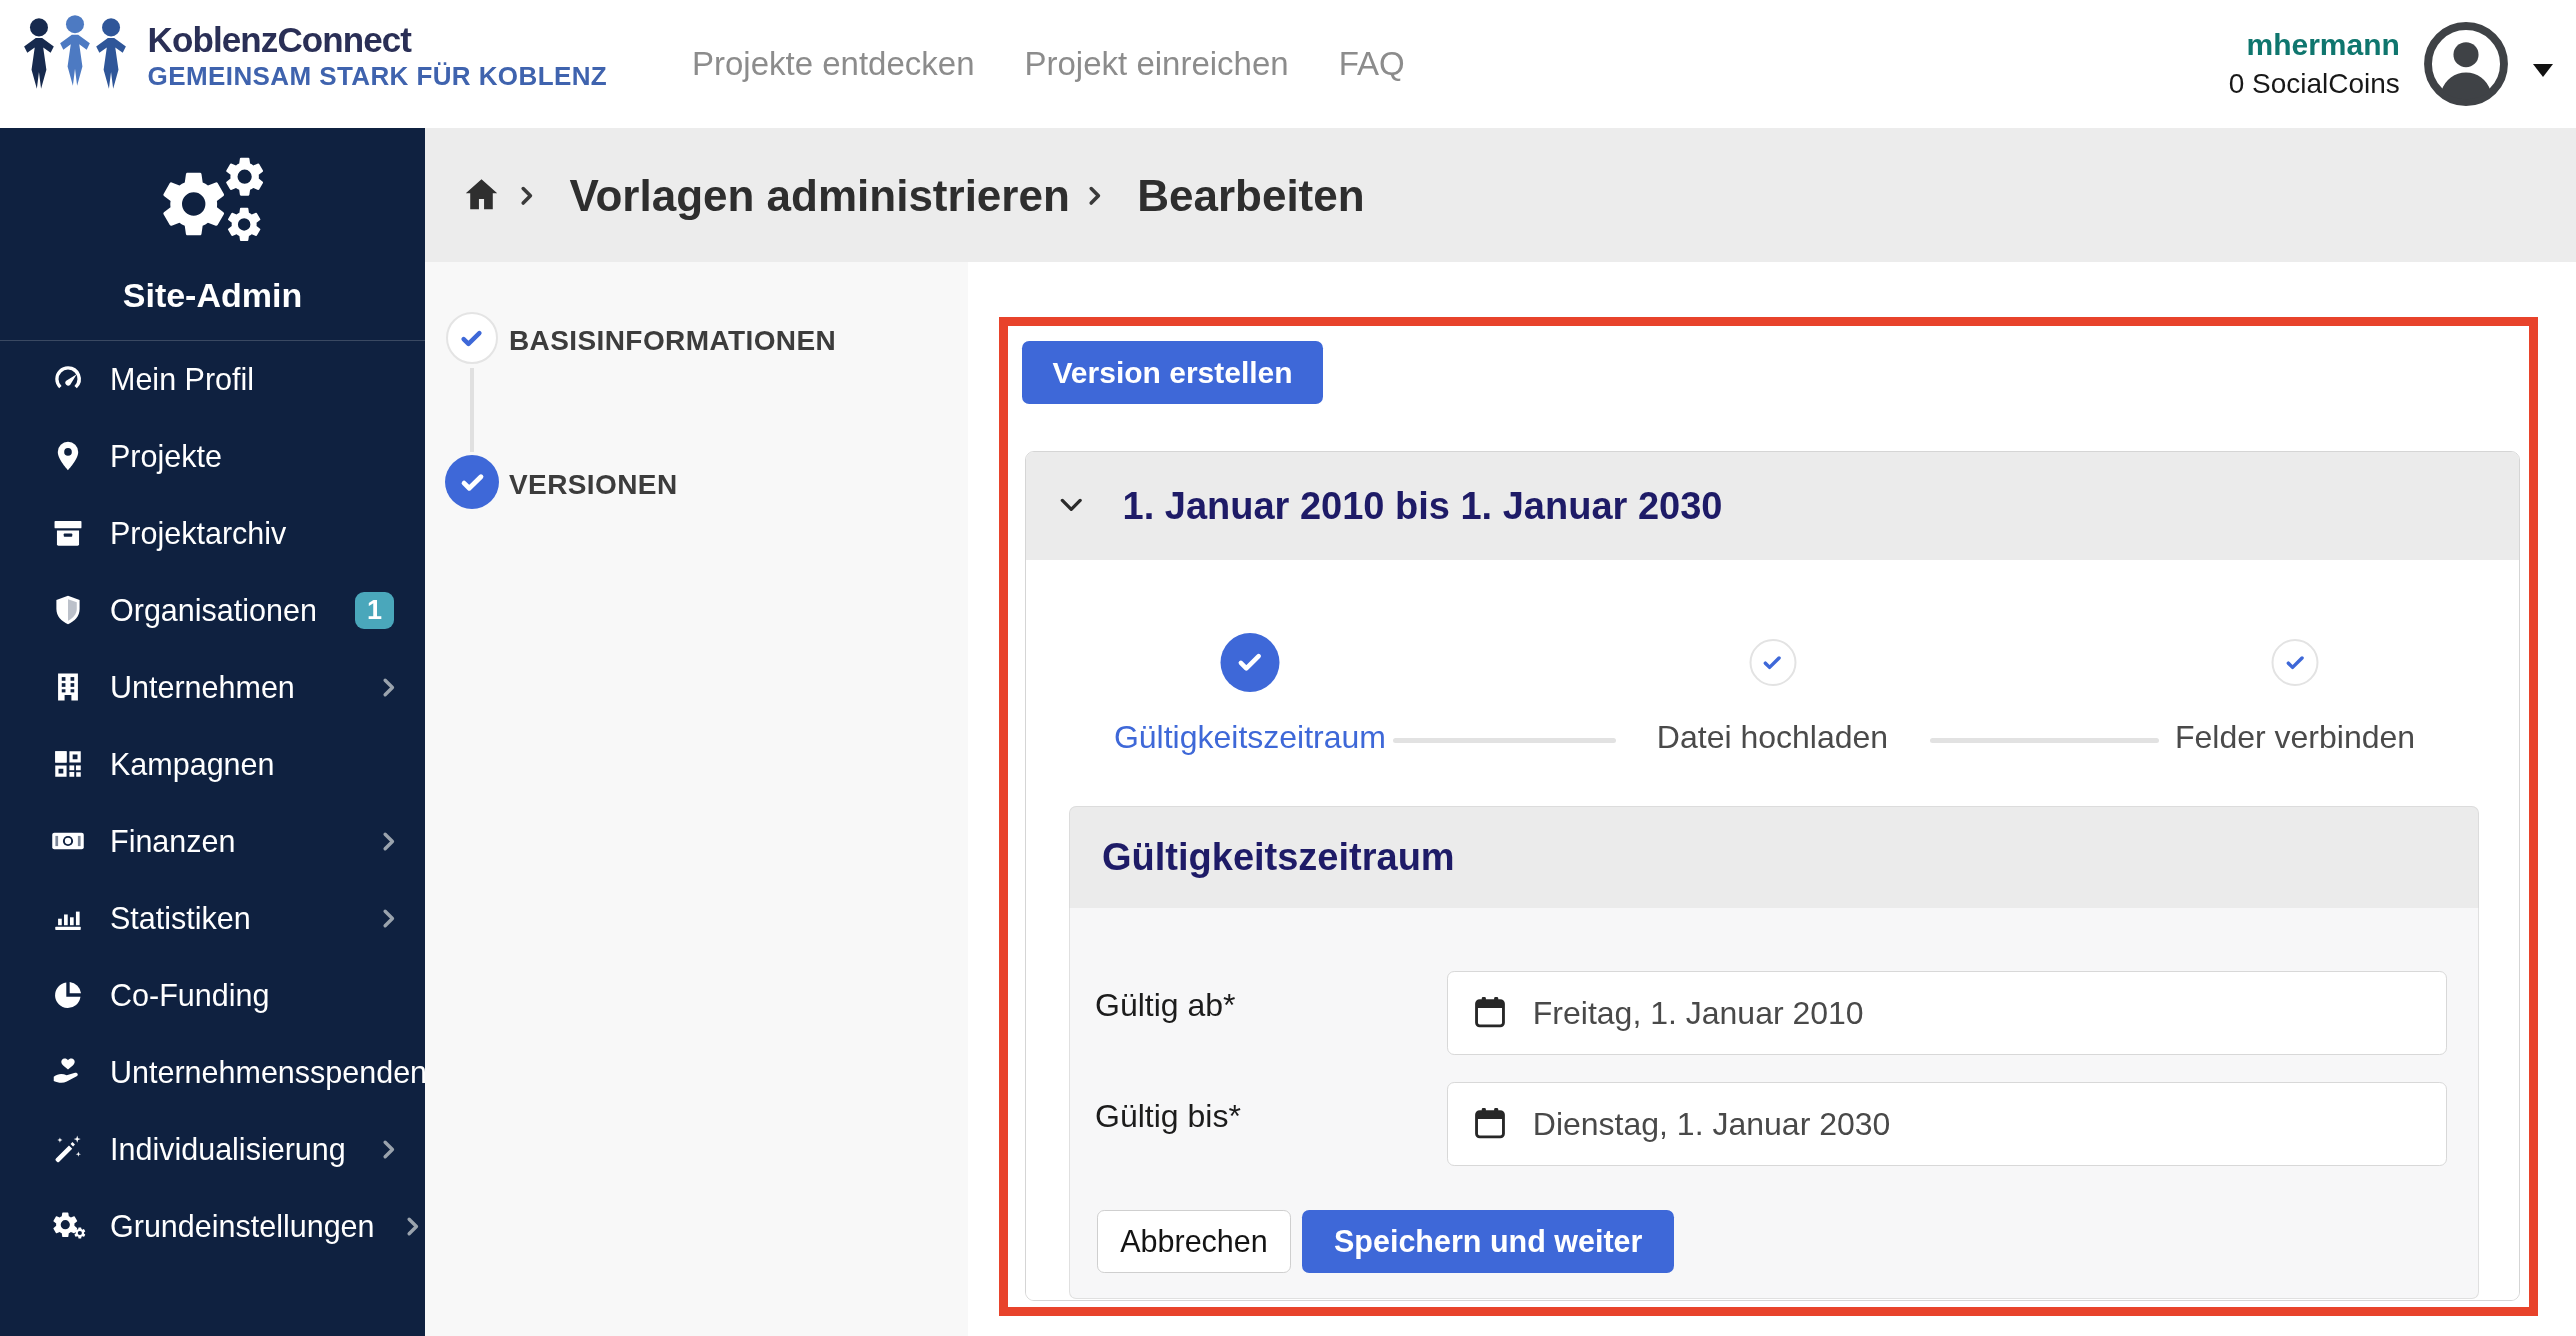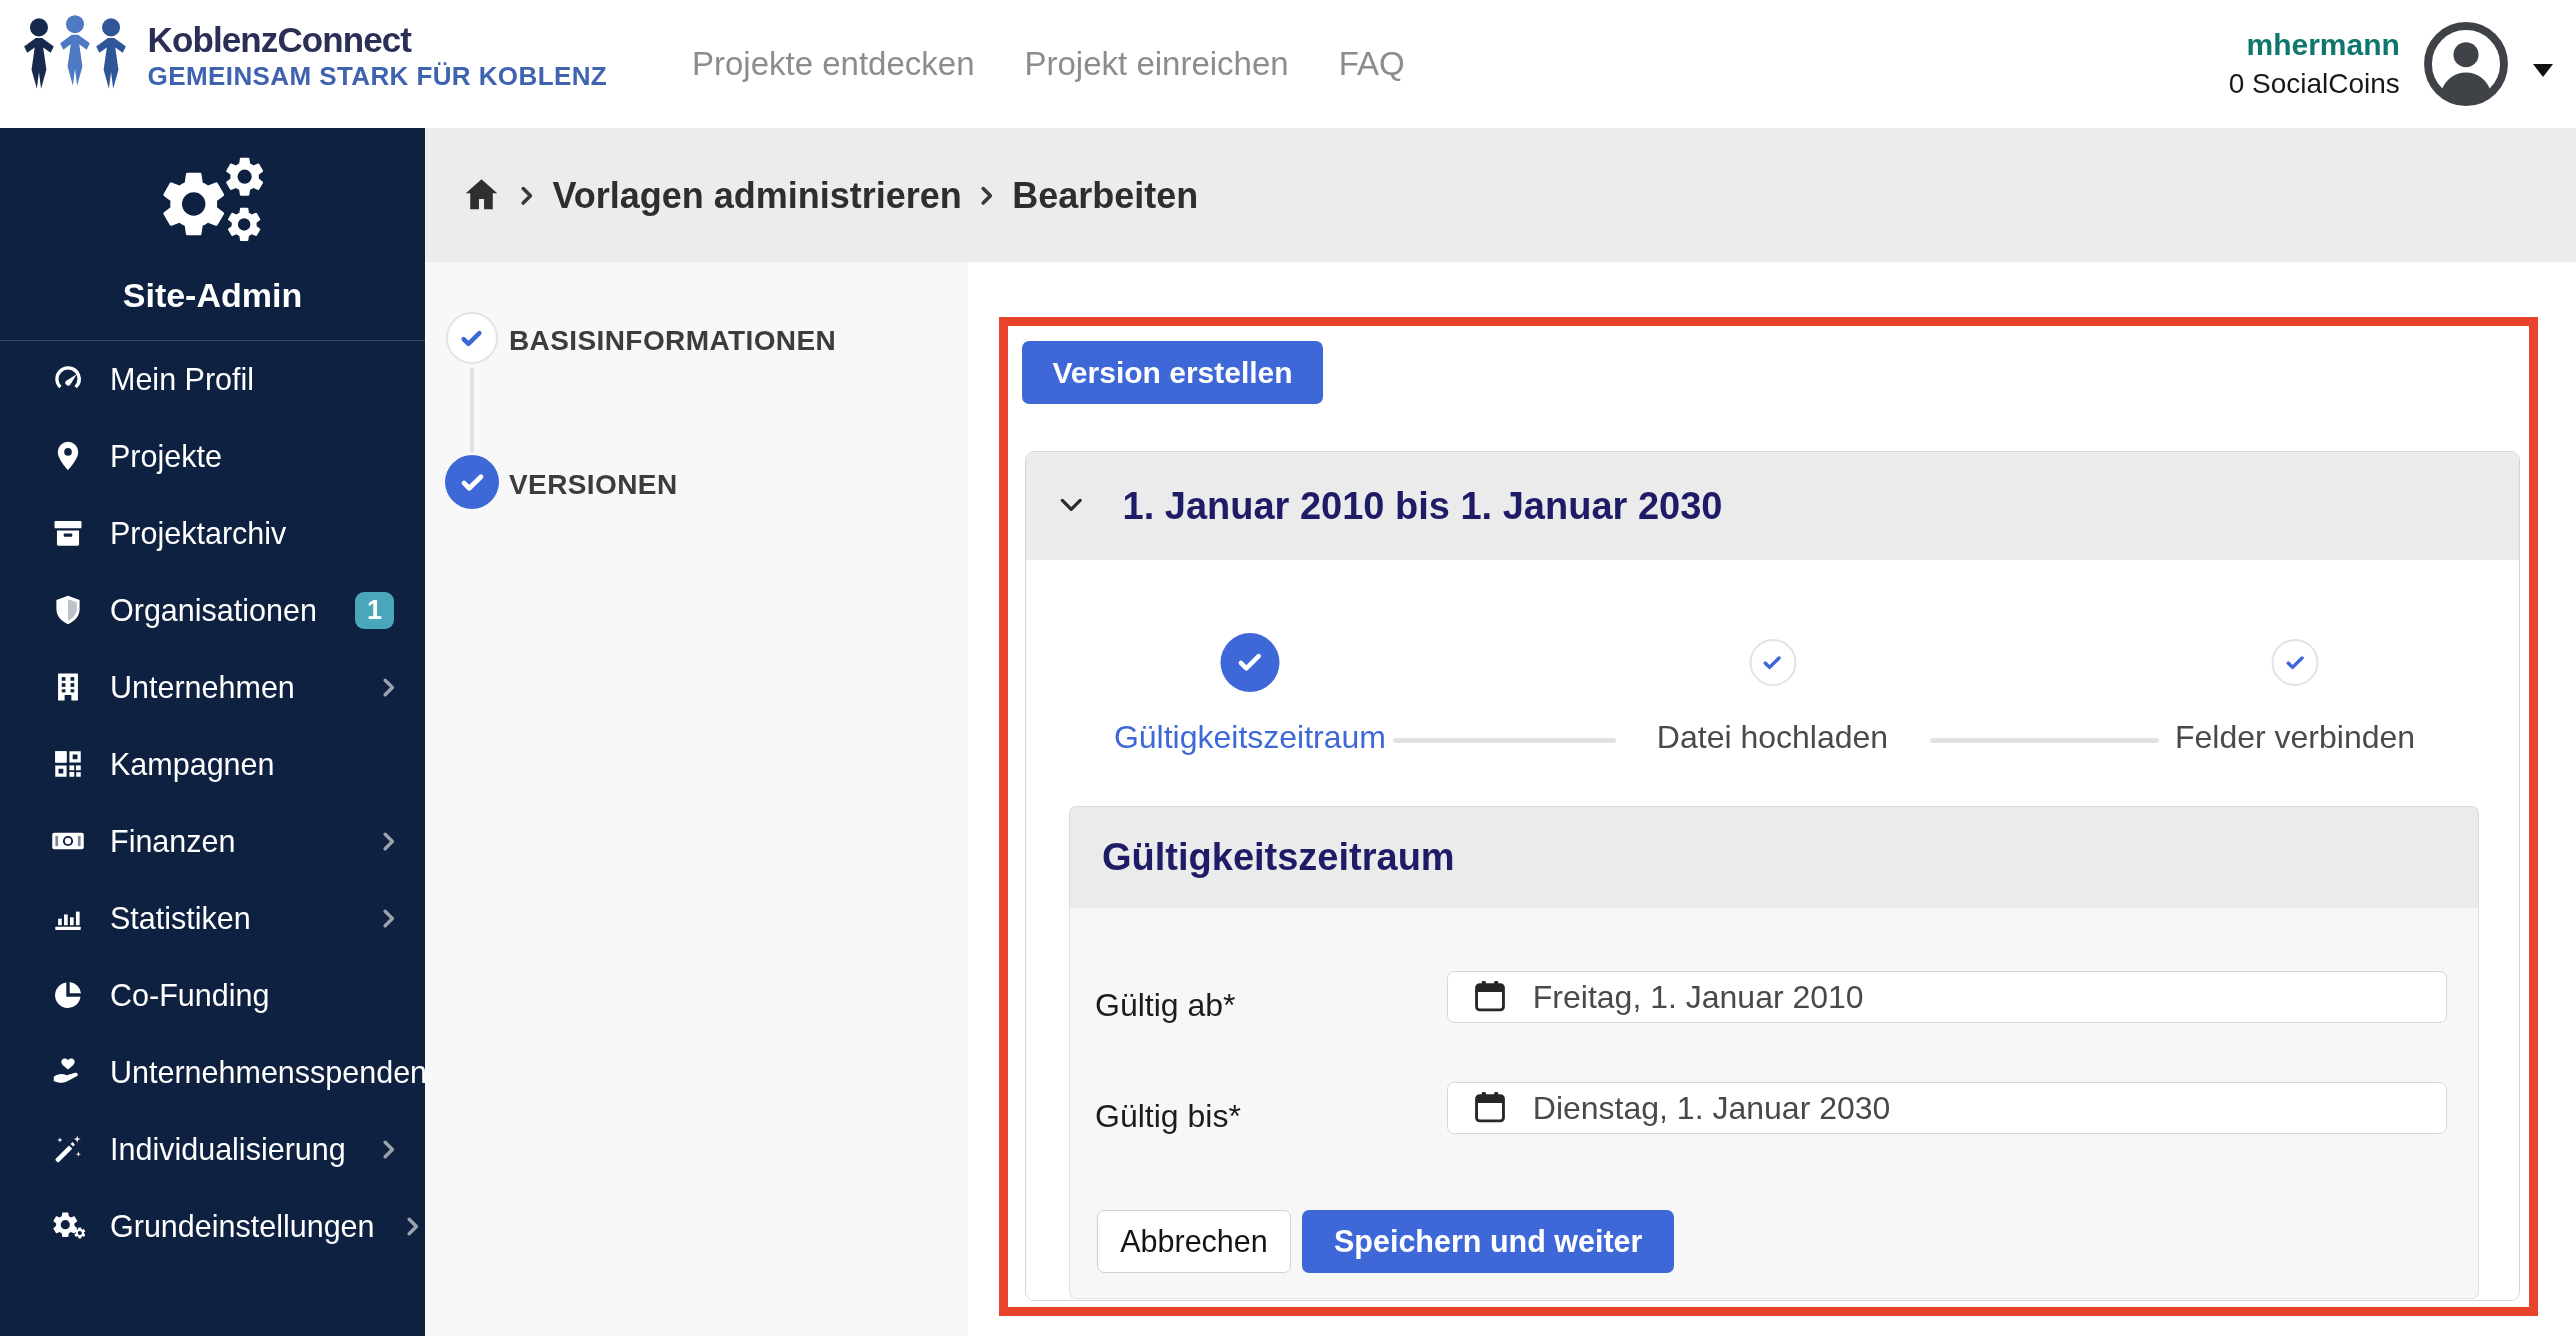--- a/index.html
+++ b/index.html
@@ -31,21 +31,21 @@
          text-decoration:none;cursor:pointer;}
   .sitem .slabel{font-size:30.5px;font-weight:500;white-space:nowrap;}
   .sicon{width:36px;height:36px;flex-shrink:0;display:flex;align-items:center;justify-content:center;}
   .badge{margin-left:14.4px;background:#4aa7bb;color:#fff;font-size:27px;font-weight:700;
          border-radius:9px;padding:5.4px 11.7px;line-height:1;}
   .chev{margin-left:auto;flex-shrink:0;width:27px;height:27px;}
 
   
   .breadcrumb{position:absolute;left:425px;top:128px;width:2151px;height:135px;background:#ececec;
               display:flex;align-items:center;padding-left:36px;box-sizing:border-box;gap:14.4px;}
-  .crumb{font-size:36px;font-weight:700;color:#2e2e2e;text-decoration:none;}
+  .crumb{font-size:44px;font-weight:700;color:#2e2e2e;text-decoration:none;margin-left:17px;}
   .bsep{width:21.6px;height:21.6px;flex-shrink:0;}
 
   
   .stepcol{position:absolute;left:425px;top:262px;width:543px;height:1074px;background:#f8f8f8;}
   .wcircle{position:absolute;border-radius:50%;display:flex;align-items:center;justify-content:center;box-sizing:border-box;}
   .wc1{left:20.7px;top:50px;width:52px;height:52px;background:#fff;border:2.7px solid #e4e4e4;}
   .wc2{left:20px;top:193px;width:54px;height:54px;background:#3e68d8;}
   .wline{position:absolute;left:45px;top:106px;width:3.6px;height:84px;background:#e0e0e0;}
   .wlabel{position:absolute;left:84px;font-size:28px;font-weight:700;color:#3c3c3c;letter-spacing:0.4px;}
   .wl1{top:63px;}
@@ -82,21 +82,21 @@
 
   .card{position:absolute;left:43px;top:246px;width:1410px;}
   .card-header{height:102px;background:#ebebeb;border:0.9px solid #dcdcdc;border-bottom:none;
                border-radius:7.2px 7.2px 0 0;display:flex;align-items:center;padding-left:32px;box-sizing:border-box;}
   .card-title{font-size:38px;font-weight:700;color:#1e1b67;}
   .card-body{position:relative;height:391px;background:#f7f7f8;border:0.9px solid #e0e0e0;border-top:none;
              border-radius:0 0 7.2px 7.2px;box-sizing:border-box;}
   .flabel{position:absolute;left:25px;font-size:32px;color:#1c1c1c;}
   .fl1{top:79px;}
   .fl2{top:190px;}
-  .finput{position:absolute;left:377px;width:1000px;height:52px;background:#fff;border:0.9px solid #d8d8d8;
+  .finput{position:absolute;left:377px;width:1000px;height:84px;background:#fff;border:0.9px solid #d8d8d8;
           border-radius:7.2px;display:flex;align-items:center;gap:23.4px;padding-left:23.4px;box-sizing:border-box;cursor:pointer;}
   .fi1{top:63px;}
   .fi2{top:174px;}
   .fvalue{font-size:32px;color:#494949;}
   .btn-cancel{position:absolute;left:27px;top:302px;height:63px;width:194px;background:#fff;
               border:0.9px solid #cfcfcf;color:#141414;font-size:30.5px;}
   .btn-save{position:absolute;left:232px;top:302px;height:63px;padding:0 32px;background:#3e68d8;
             color:#fff;font-size:30.5px;font-weight:600;}
 </style>
 </head>

